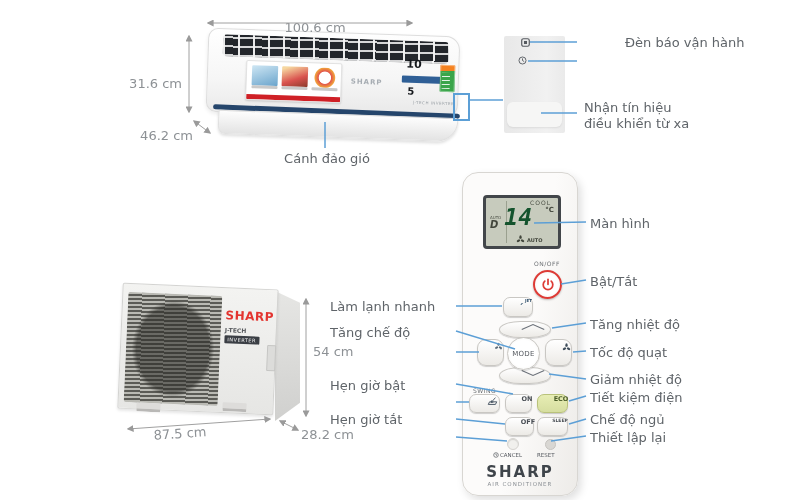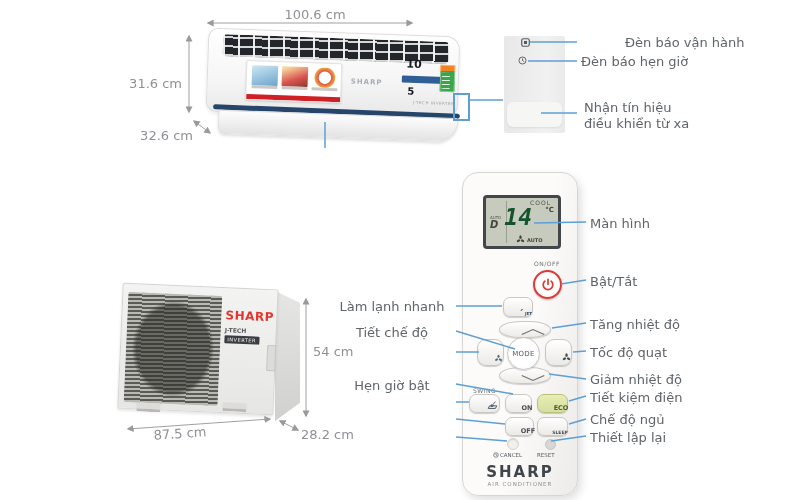--- a/index.html
+++ b/index.html
@@ -2,21 +2,21 @@
 <html><head>
 <meta charset="utf-8">
 <style>
   * { margin:0; padding:0; box-sizing:border-box; }
   html,body { background:#fff; }
   body { font-family:"DejaVu Sans", sans-serif; }
   #stage { position:relative; width:800px; height:500px; background:#fff; overflow:hidden; }
 
   .abs { position:absolute; }
   .lbl { position:absolute; font-size:13px; color:#5f6469; line-height:16px; }
-  .lbl-r { text-align:center; }
+  .lbl-r { text-align:left; }
   .dim { position:absolute; font-size:13px; color:#8d9195; }
   .pre { white-space:pre-line; }
 
   
   .indoor-body{
     left:207px; top:32px; width:252px; height:84px;
     background:linear-gradient(178deg,#ffffff 0%,#f6f6f6 55%,#e7e7e7 100%);
     border:1px solid #ddd; border-radius:10px 14px 16px 10px;
     transform:rotate(2deg); box-shadow:0 2px 4px rgba(0,0,0,.08);
   }
@@ -122,21 +122,21 @@
   .power-btn{
     position:absolute; left:70px; top:97px; width:29px; height:29px; border-radius:50%;
     background:radial-gradient(#ffffff 55%, #f0efec); border:2.5px solid #dd3b36;
     display:flex; align-items:center; justify-content:center;
     box-shadow:0 1px 2px rgba(0,0,0,.25);
   }
   .rbtn{
     position:absolute; background:linear-gradient(#ffffff,#eceae6);
     border:1px solid #c9c7c3; border-radius:7px;
     box-shadow:0 1px 1px rgba(0,0,0,.18);
-    display:flex; align-items:flex-end; justify-content:center; gap:1px;
+    display:flex; align-items:flex-start; justify-content:center; gap:1px;
     font-size:6.5px; font-weight:bold; color:#4a4f55;padding-left:16px;
   }
   .jet-btn{ left:40px; top:124px; width:30px; height:20px; }
   .jet-txt{ font-size:4px; color:#31506b; }
   .up-btn{ left:36px; top:148px; width:52px; height:17px; border-radius:50% / 60%; }
   .down-btn{ left:36px; top:194px; width:52px; height:17px; border-radius:50% / 60%; }
   .child-btn{ left:14px; top:166px; width:27px; height:27px; border-radius:9px; }
   .fan-btn{ left:82px; top:166px; width:27px; height:27px; border-radius:9px; }
   .mode-btn{
     position:absolute; left:44px; top:164px; width:33px; height:33px; border-radius:50%;
@@ -194,38 +194,38 @@
     <div class="badge-banner"></div>
     <div class="badge-5">5</div>
     <div class="energy-label">
       <div class="energy-ticks"></div>
     </div>
     <div class="jtech-indoor">J-TECH INVERTER</div>
   </div>
   <div class="abs deflector-stripe"></div>
   <div class="abs deflector-flap"></div>
 
-  <div class="dim" style="left:245px; top:7px; width:140px; text-align:center;">100.6 cm</div>
+  <div class="dim" style="left:245px; top:20px; width:140px; text-align:center;">100.6 cm</div>
   <div class="dim lbl-r" style="left:95px; top:76px; width:87px; text-align:right;">31.6 cm</div>
-  <div class="dim lbl-r" style="left:105px; top:128px; width:88px; text-align:right;">32.6 cm</div>
+  <div class="dim lbl-r" style="left:105px; top:128px; width:88px; text-align:right;">46.2 cm</div>
+  <div class="lbl" style="left:267px; top:151px; width:120px; text-align:center;">Cánh đảo gió</div>
 
   <div class="abs panel">
     <svg class="panel-icon" style="left:17px; top:2px;" viewBox="0 0 10 10">
       <rect x="0.8" y="0.8" width="8.4" height="8.4" rx="2" fill="none" stroke="#55595f" stroke-width="1.3"></rect>
       <rect x="3.3" y="3.3" width="3.4" height="3.4" fill="#55595f"></rect>
     </svg>
     <svg class="panel-icon" style="left:14px; top:20px;" viewBox="0 0 12 12">
       <circle cx="6" cy="6" r="4.7" fill="none" stroke="#55595f" stroke-width="1.2"></circle>
       <path d="M6 3.2 V6 L8.2 7.4" fill="none" stroke="#55595f" stroke-width="1.2"></path>
     </svg>
     <div class="panel-receiver"></div>
   </div>
 
   <div class="lbl" style="left:581px; top:35px;margin-left:44px;">Đèn báo vận hành</div>
-  <div class="lbl" style="left:581px; top:54px;">Đèn báo hẹn giờ</div>
   <div class="lbl pre" style="left:584px; top:100px;">Nhận tín hiệu
 điều khiển từ xa</div>
 
   <div class="abs outdoor-side"></div>
   <div class="abs outdoor-front">
     <div class="outdoor-grille"></div>
     <div class="outdoor-brand">SHARP</div>
     <div class="outdoor-jtech">J-TECH</div>
     <div class="outdoor-inverter">INVERTER</div>
     <div class="outdoor-acc"></div>
@@ -362,22 +362,23 @@
         <path d="M6 3.4 V6 L8 7.2" fill="none" stroke="#55595f" stroke-width="1.4"></path>
       </svg>
       <span>CANCEL</span>
     </div>
     <div class="small-lbl reset-lbl">RESET</div>
     <div class="remote-brand">SHARP</div>
     <div class="remote-brand-sub">AIR CONDITIONER</div>
   </div>
 
   <div class="lbl lbl-r" style="left:330px; top:299px; width:124px;">Làm lạnh nhanh</div>
-  <div class="lbl lbl-r" style="left:330px; top:325px; width:124px;">Tiết chế độ</div>
+  <div class="lbl lbl-r" style="left:330px; top:325px; width:124px;">Tăng chế độ</div>
   <div class="lbl lbl-r" style="left:330px; top:378px; width:124px;">Hẹn giờ bật</div>
+  <div class="lbl lbl-r" style="left:330px; top:412px; width:124px;">Hẹn giờ tắt</div>
 
   <div class="lbl" style="left:590px; top:216px;">Màn hình</div>
   <div class="lbl" style="left:590px; top:274px;">Bật/Tắt</div>
   <div class="lbl" style="left:590px; top:317px;">Tăng nhiệt độ</div>
   <div class="lbl" style="left:590px; top:345px;">Tốc độ quạt</div>
   <div class="lbl" style="left:590px; top:372px;">Giảm nhiệt độ</div>
   <div class="lbl" style="left:590px; top:390px;">Tiết kiệm điện</div>
   <div class="lbl" style="left:590px; top:412px;">Chế độ ngủ</div>
   <div class="lbl" style="left:590px; top:430px;">Thiết lập lại</div>
 

